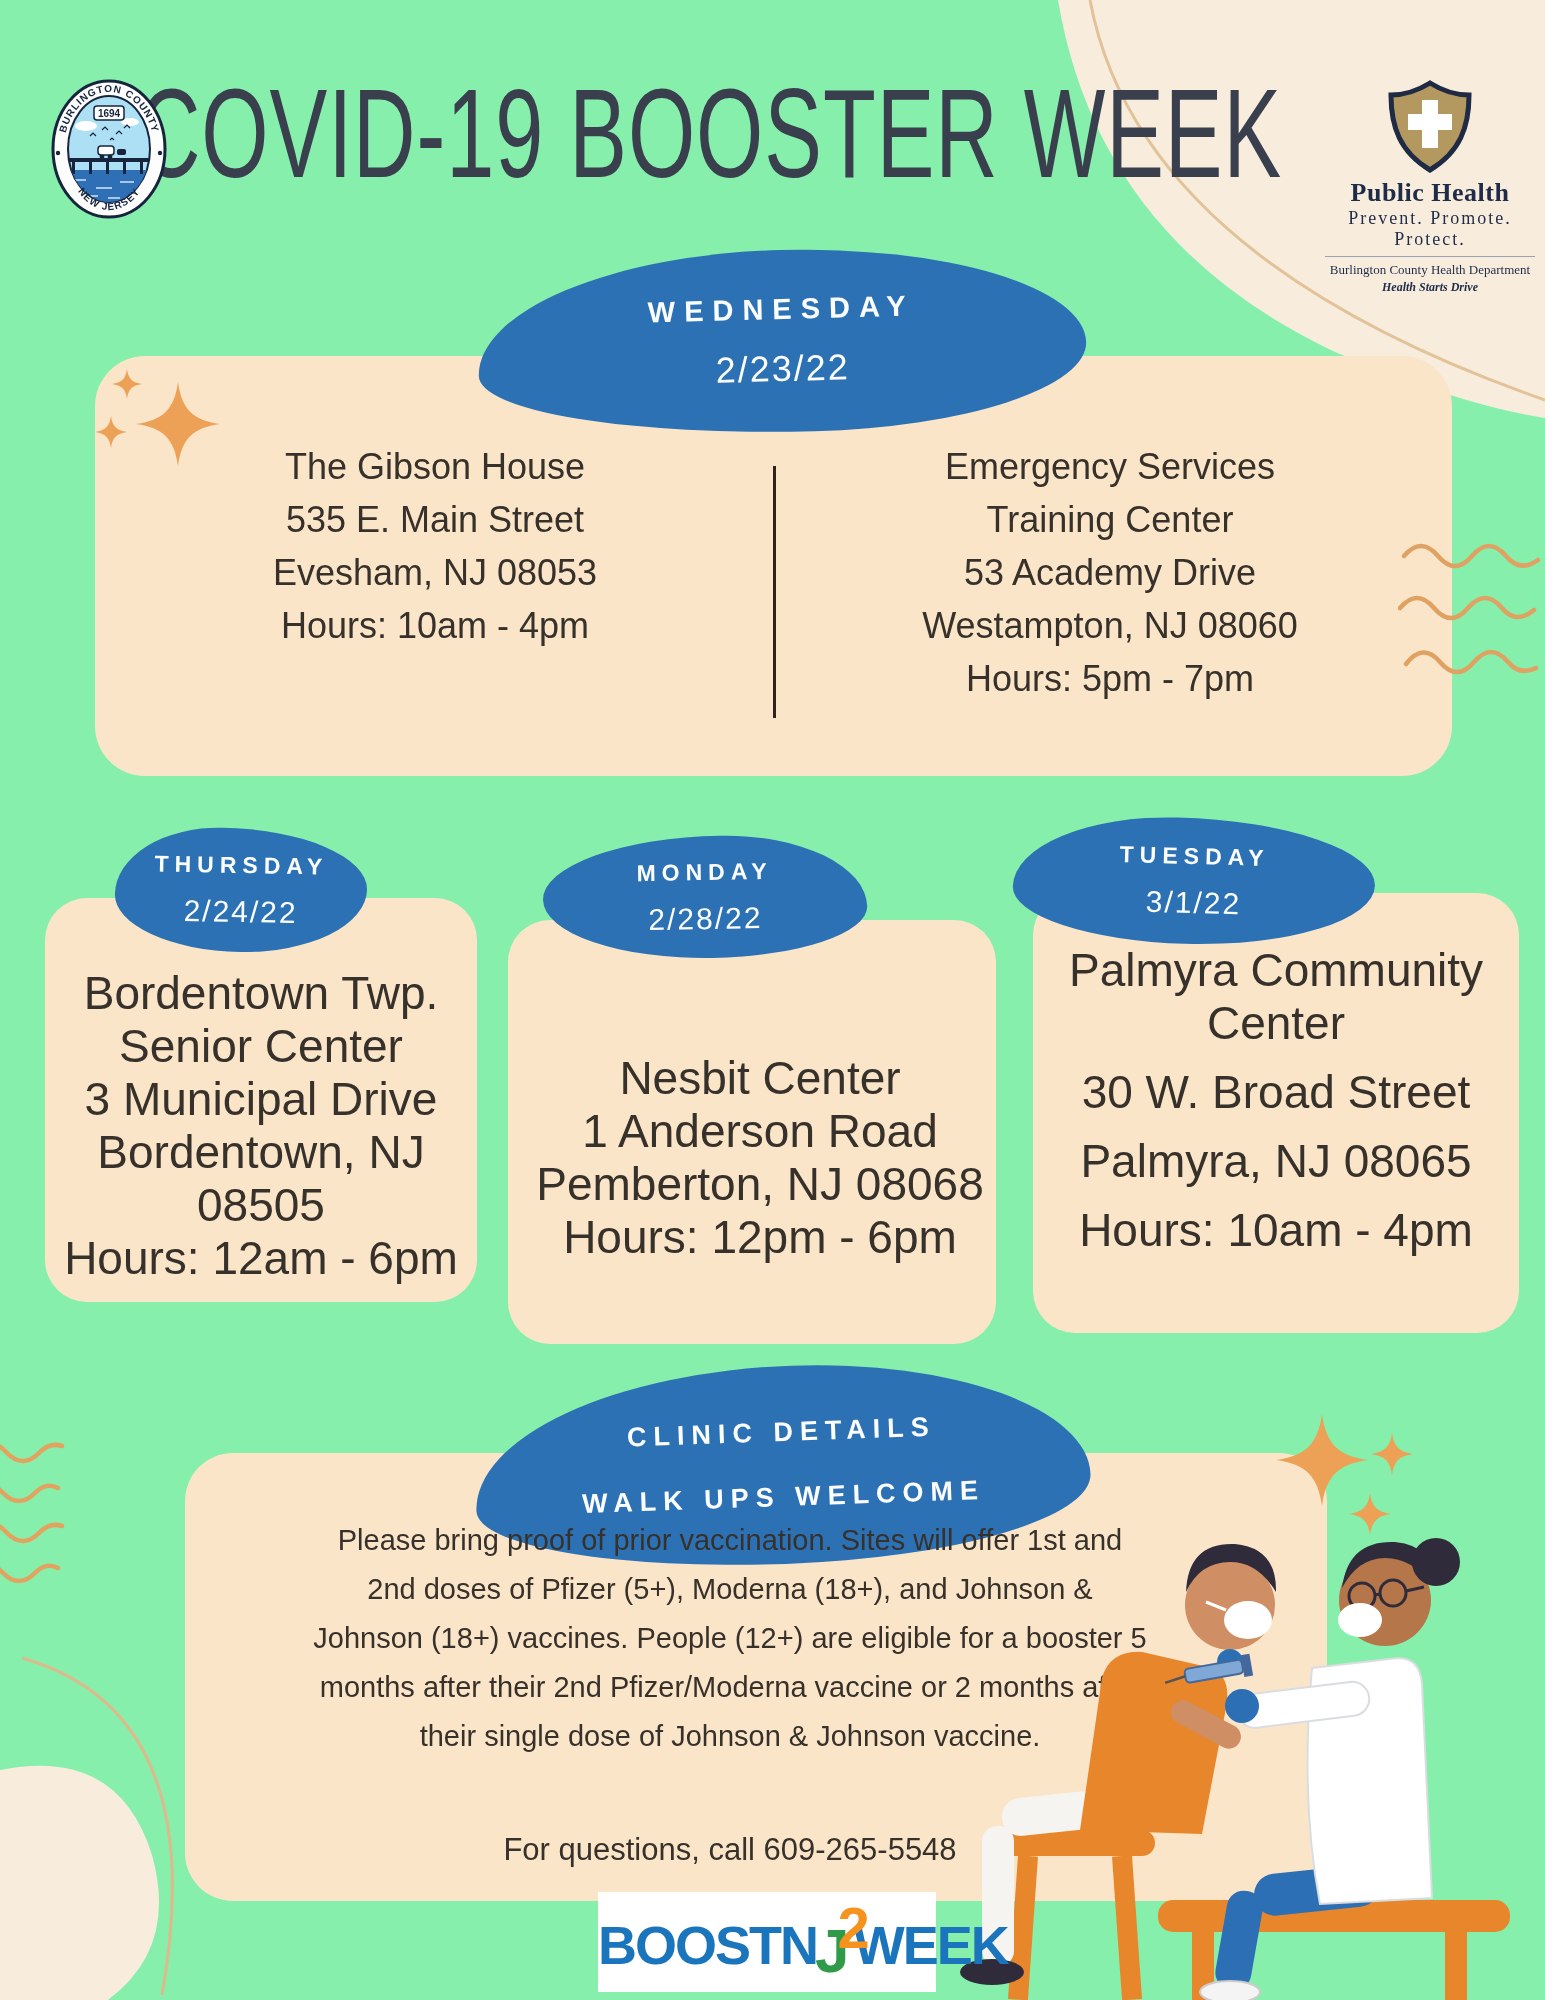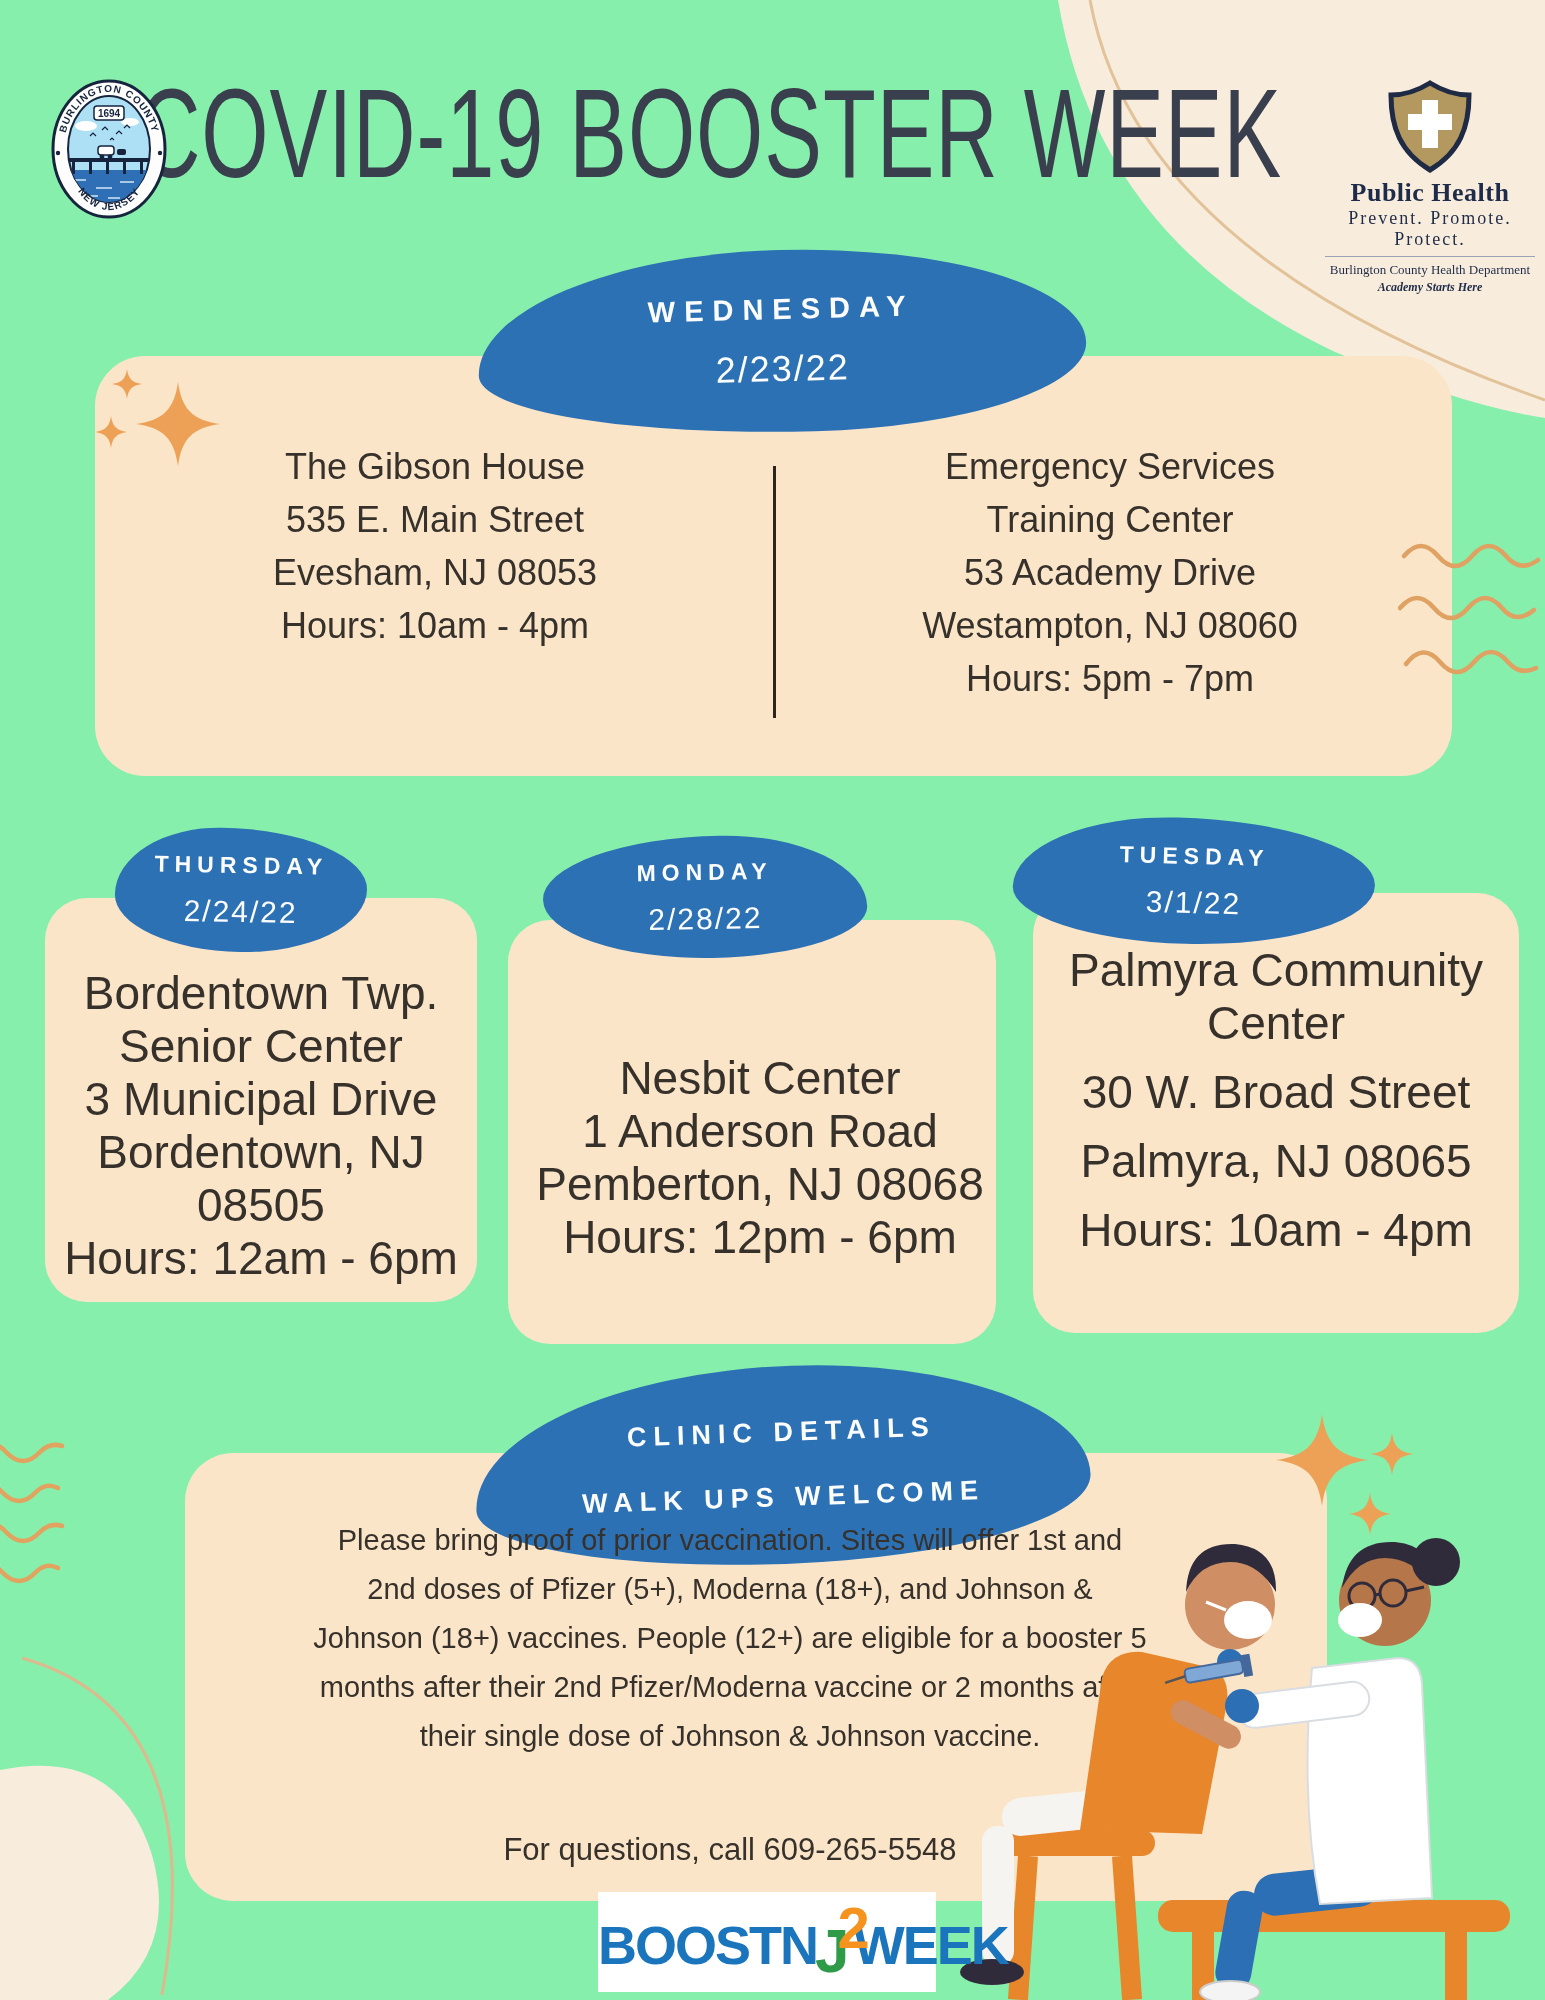--- a/index.html
+++ b/index.html
@@ -121,21 +121,21 @@
 
   <svg class="abs z2" style="left:1388px; top:80px;" width="84" height="94" viewBox="0 0 84 94">
     <path d="M42 3 C 58 13 71 15 81 15 C 81 47 72 72 42 90 C 12 72 3 47 3 15 C 13 15 26 13 42 3 Z" fill="#b3985f" stroke="#1f2a44" stroke-width="5"></path>
     <path d="M34 20 h16 v14 h14 v16 h-14 v18 h-16 v-18 h-14 v-16 h14 z" fill="#ffffff"></path>
   </svg>
   <div class="abs ph-text z2">
     <div class="ph-name">Public Health</div>
     <div class="ph-tagline">Prevent. Promote. Protect.</div>
     <div class="ph-div"></div>
     <div class="ph-org">Burlington County Health Department</div>
-    <div class="ph-slogan">Academy Starts Here</div>
+    <div class="ph-slogan">Health Starts Drive</div>
   </div>
 
   <div class="box r50" style="left:95px; top:356px; width:1357px; height:420px;"></div>
 
   <div class="pill" style="left:478px; top:250px; width:608px; height:182px;
        border-radius:50% 50% 45% 55% / 65% 55% 45% 35%; transform:rotate(-1.5deg);">
     <div class="pill-day-lg">WEDNESDAY</div>
     <div class="pill-date-lg">2/23/22</div>
   </div>
 

